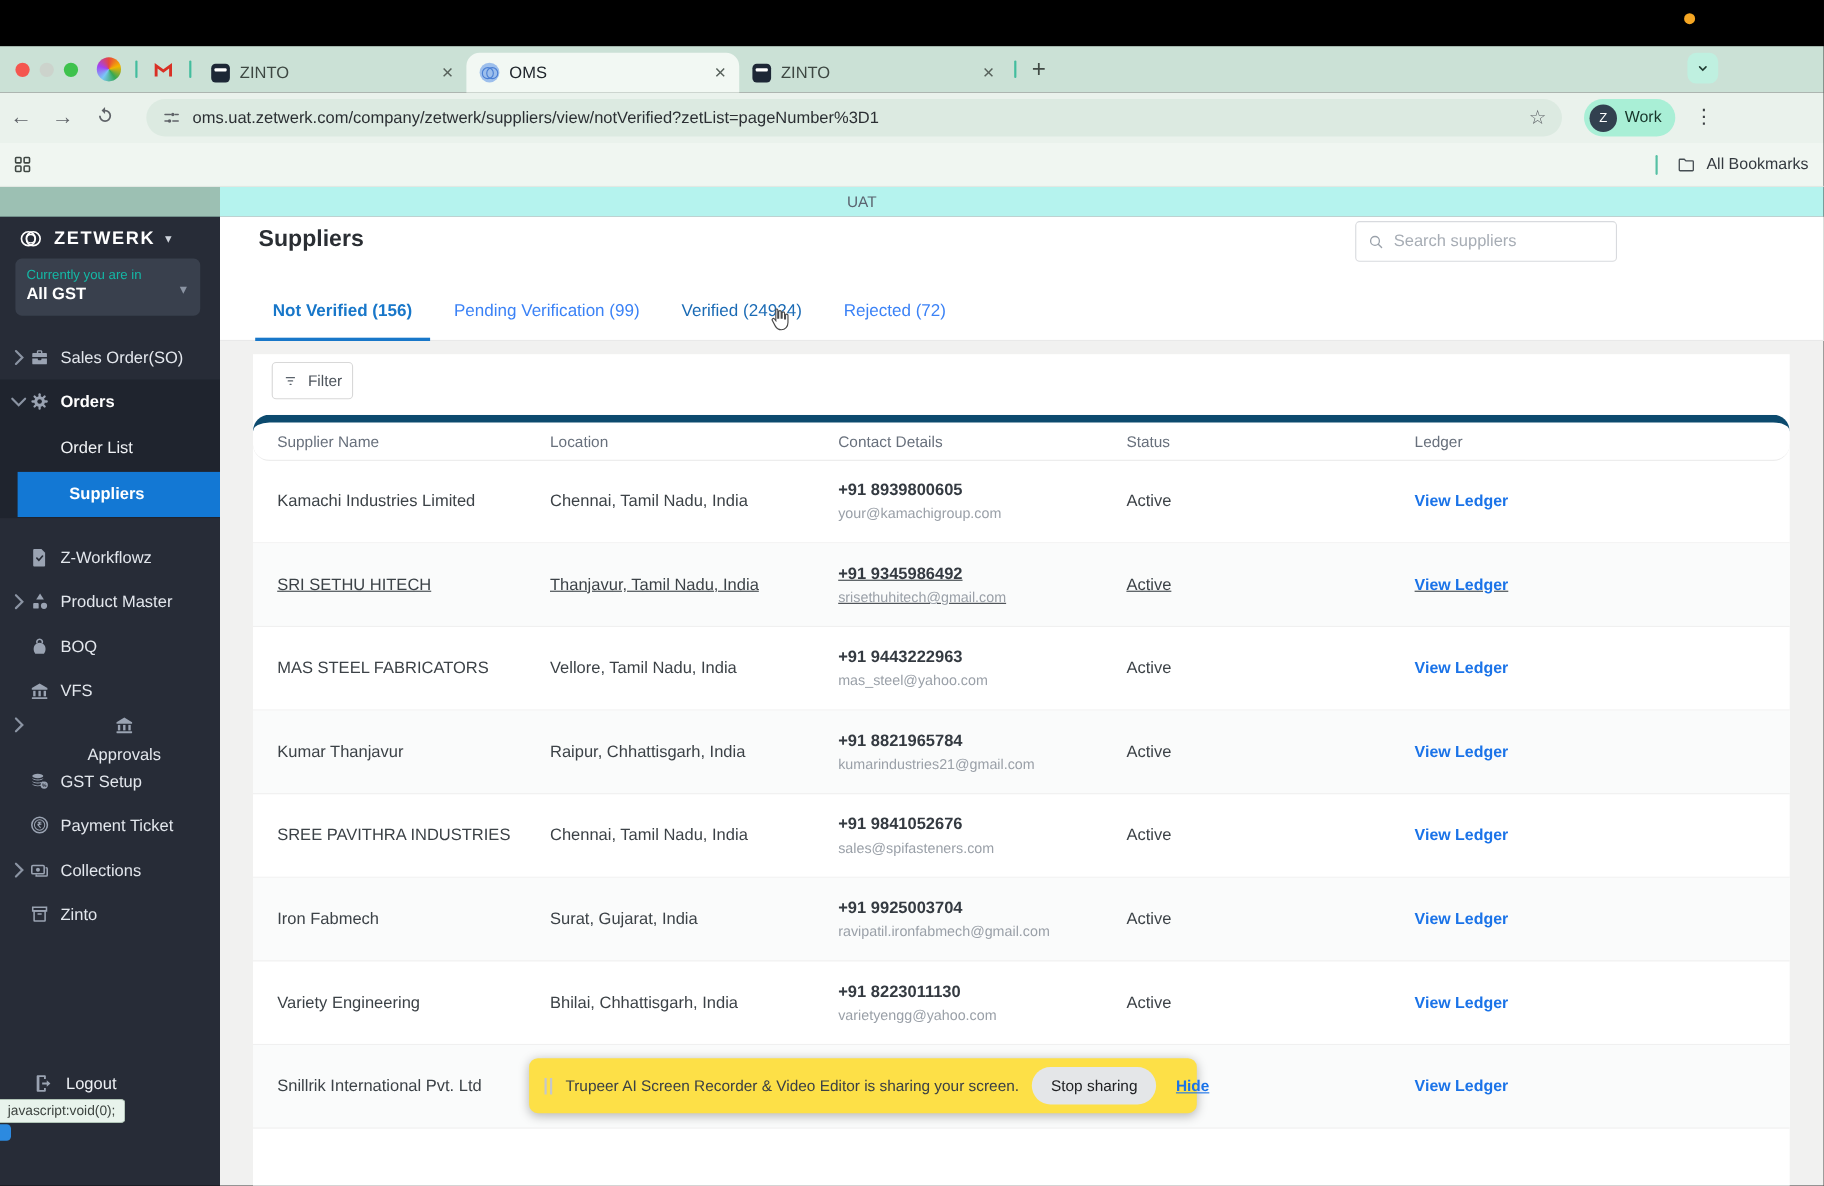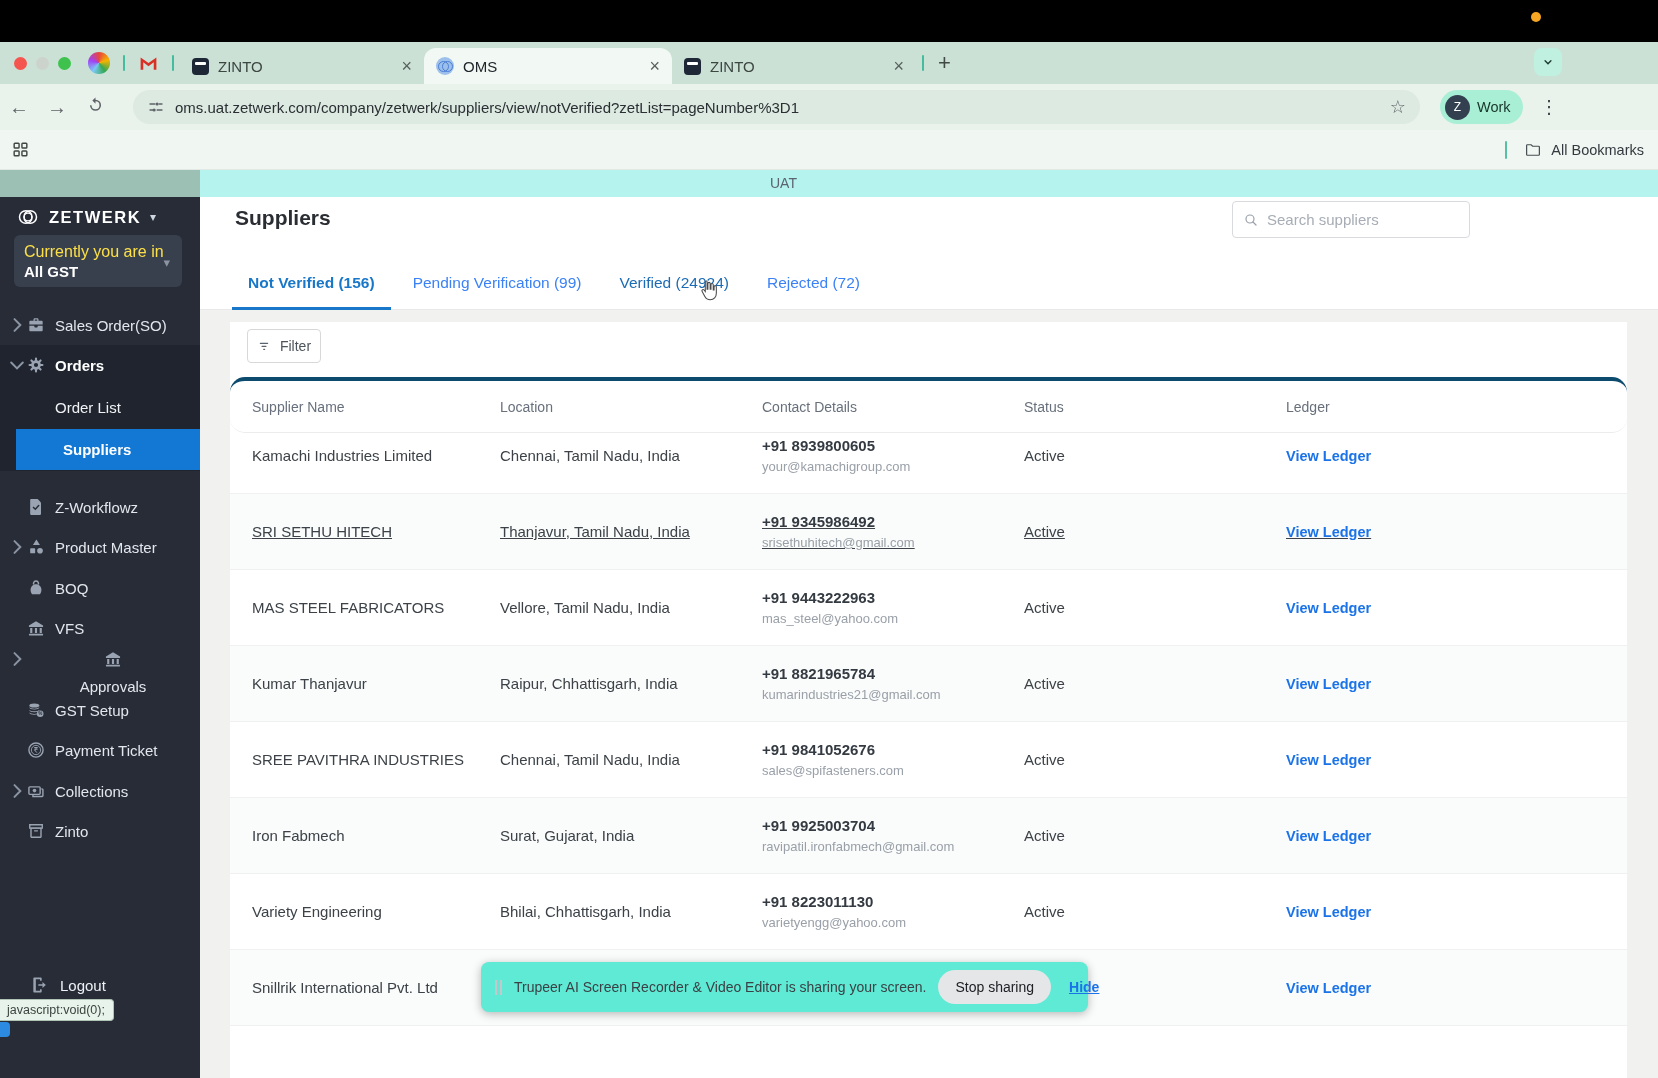--- a/index.html
+++ b/index.html
@@ -60,21 +60,21 @@
   .banner-left { position:absolute; left:0; top:0; width:200px; height:27px; background:#9cc0b3; }
   .banner-label { position:absolute; left:770px; top:5px; font-size:14px; color:#5b6470; }
 
   
   .sidebar { position:absolute; left:0; top:197px; width:200px; height:881px; background:#272c37; color:#e3e7ed; }
   .side-logo { position:absolute; left:16px; top:8px; display:flex; align-items:center; gap:9px; }
   .brand { font-size:16.5px; font-weight:bold; letter-spacing:1.5px; color:#fff; }
   .caret { color:#cfd5dd; font-size:12px; }
   .gst-box { position:absolute; left:14px; top:38px; width:168px; height:52px; background:#39404d; border-radius:6px;
     padding:8px 10px; }
-  .gst-label { font-size:16px; color:#fde047; }
+  .gst-label { font-size:12px; color:#14b8a6; }
   .gst-value { font-size:15px; font-weight:bold; color:#fff; margin-top:2px; }
   .gst-caret { position:absolute; right:12px; top:20px; color:#8b94a3; font-size:13px; }
   .nav-row { position:absolute; left:0; width:200px; height:40px; display:flex; align-items:center;
     padding-left:26px; gap:9px; font-size:15px; color:#e3e7ed; }
   .nav-row .chev { position:absolute; left:7px; }
   .orders-sec { position:absolute; left:0; top:148px; width:200px; height:126px; background:#1f242e; }
   .nav-sub { position:absolute; left:0; width:200px; height:40px; display:flex; align-items:center;
     padding-left:55px; font-size:15px; color:#f0f2f5; }
   .nav-active { position:absolute; left:16px; top:84px; width:184px; height:41px; background:#1378d4;
     display:flex; align-items:center; padding-left:47px; font-size:15px; font-weight:bold; color:#fff; }
@@ -102,33 +102,33 @@
   .ptab { padding:0 16px; font-size:15.5px; display:flex; align-items:flex-start; padding-top:8px; position:relative; }
   .ptab.active { color:#1877c9; font-weight:bold; }
   .ptab.active::after { content:""; position:absolute; left:0; bottom:0; width:100%; height:3px; background:#1877c9; z-index:2; }
   .ptab.default { color:#3b82f6; }
   .ptab.hover { color:#1b6bb5; }
 
   .card { position:absolute; left:30px; top:125px; width:1397px; height:756px; background:#fff; }
   .filter-btn { position:absolute; left:17px; top:7px; width:74px; height:34px; border:1px solid #d8d8d8;
     border-radius:4px; background:#fff; display:flex; align-items:center; justify-content:center; gap:7px;
     font-size:14px; color:#4d545c; }
-  .thead { position:absolute; left:0; top:55px; width:1397px; height:56px; border-top:4px solid #0c4a6e;
+  .thead { position:absolute; left:0; top:55px; width:1397px; height:42px; border-top:7px solid #0c4a6e;
     border-bottom:1px solid #ececec; display:grid; grid-template-columns:248px 262px 262px 262px 1fr;
     align-items:center; padding-left:22px; font-size:14px; color:#68707c;border-radius:15px; }
   .trow { position:absolute; left:0; width:1397px; height:76px; display:grid;
     grid-template-columns:248px 262px 262px 262px 1fr; align-items:center; padding-left:22px;
     border-bottom:1px solid #f0f0f0; font-size:15px; color:#3c4247; }
   .trow.alt { background:#fafbfb; }
   .cell-phone { font-weight:bold; color:#343a41; font-size:15px; }
   .cell-email { color:#9aa0a8; font-size:13px; margin-top:5px; }
   .ledger-link { color:#1a73e8; font-weight:bold; font-size:14.5px; }
 
   
-  .share-bar { position:absolute; left:481px; top:962px; width:607px; height:50px; background:#5eead4; border-radius:8px;
+  .share-bar { position:absolute; left:481px; top:962px; width:607px; height:50px; background:#fde047; border-radius:8px;
     box-shadow:0 2px 10px rgba(0,0,0,.28); display:flex; align-items:center; padding:0 14px; gap:12px; z-index:40; }
   .drag-dots { display:flex; gap:3px; }
   .drag-dots i { width:2px; height:15px; background:#c5c7ca; display:block; }
   .share-msg { font-size:14px; color:#3b4045; white-space:nowrap; }
   .stop-btn { background:#e4e6e8; border:none; border-radius:17px; height:34px; padding:0 17px; font-size:14px;
     color:#202124; font-family:inherit; white-space:nowrap; }
   .hide-link { color:#1a73e8; font-size:14px; font-weight:bold; text-decoration:underline; margin-left:6px; }
 
   .hand-cursor { position:absolute; left:697px; top:277px; z-index:50; }
 </style>

